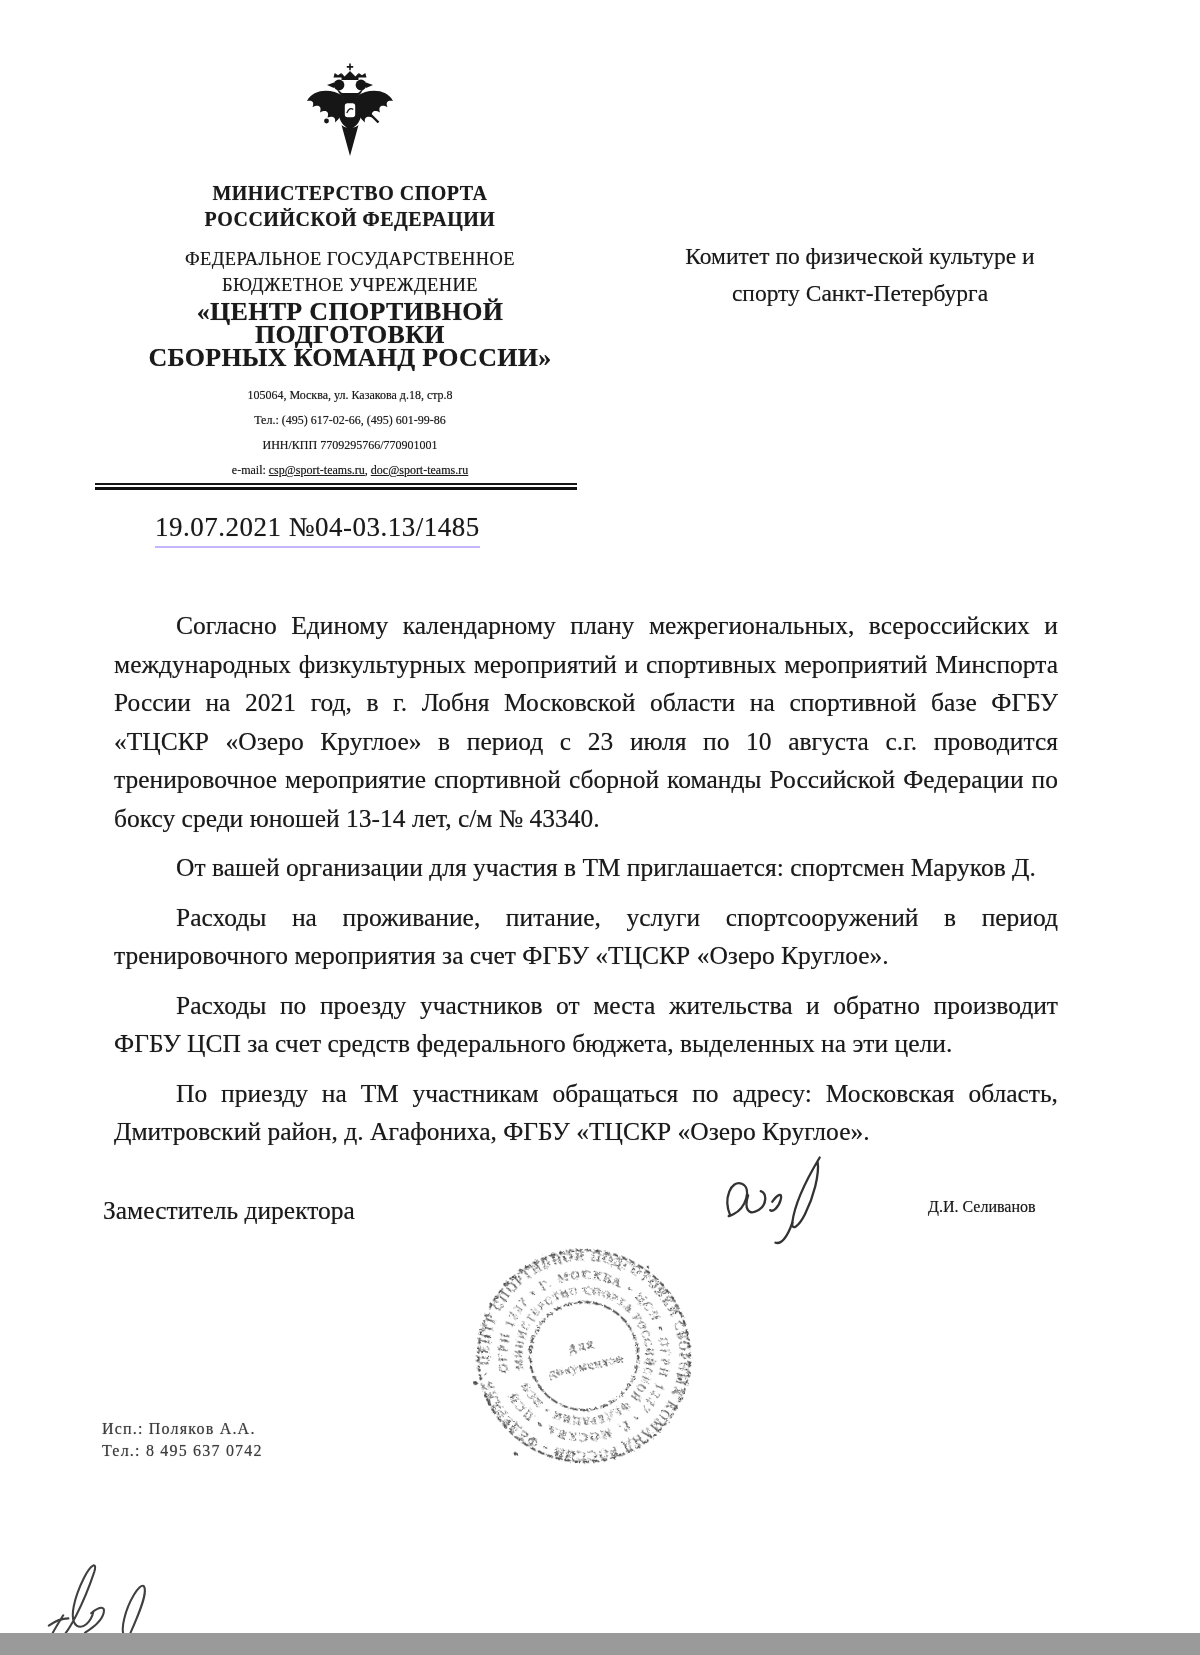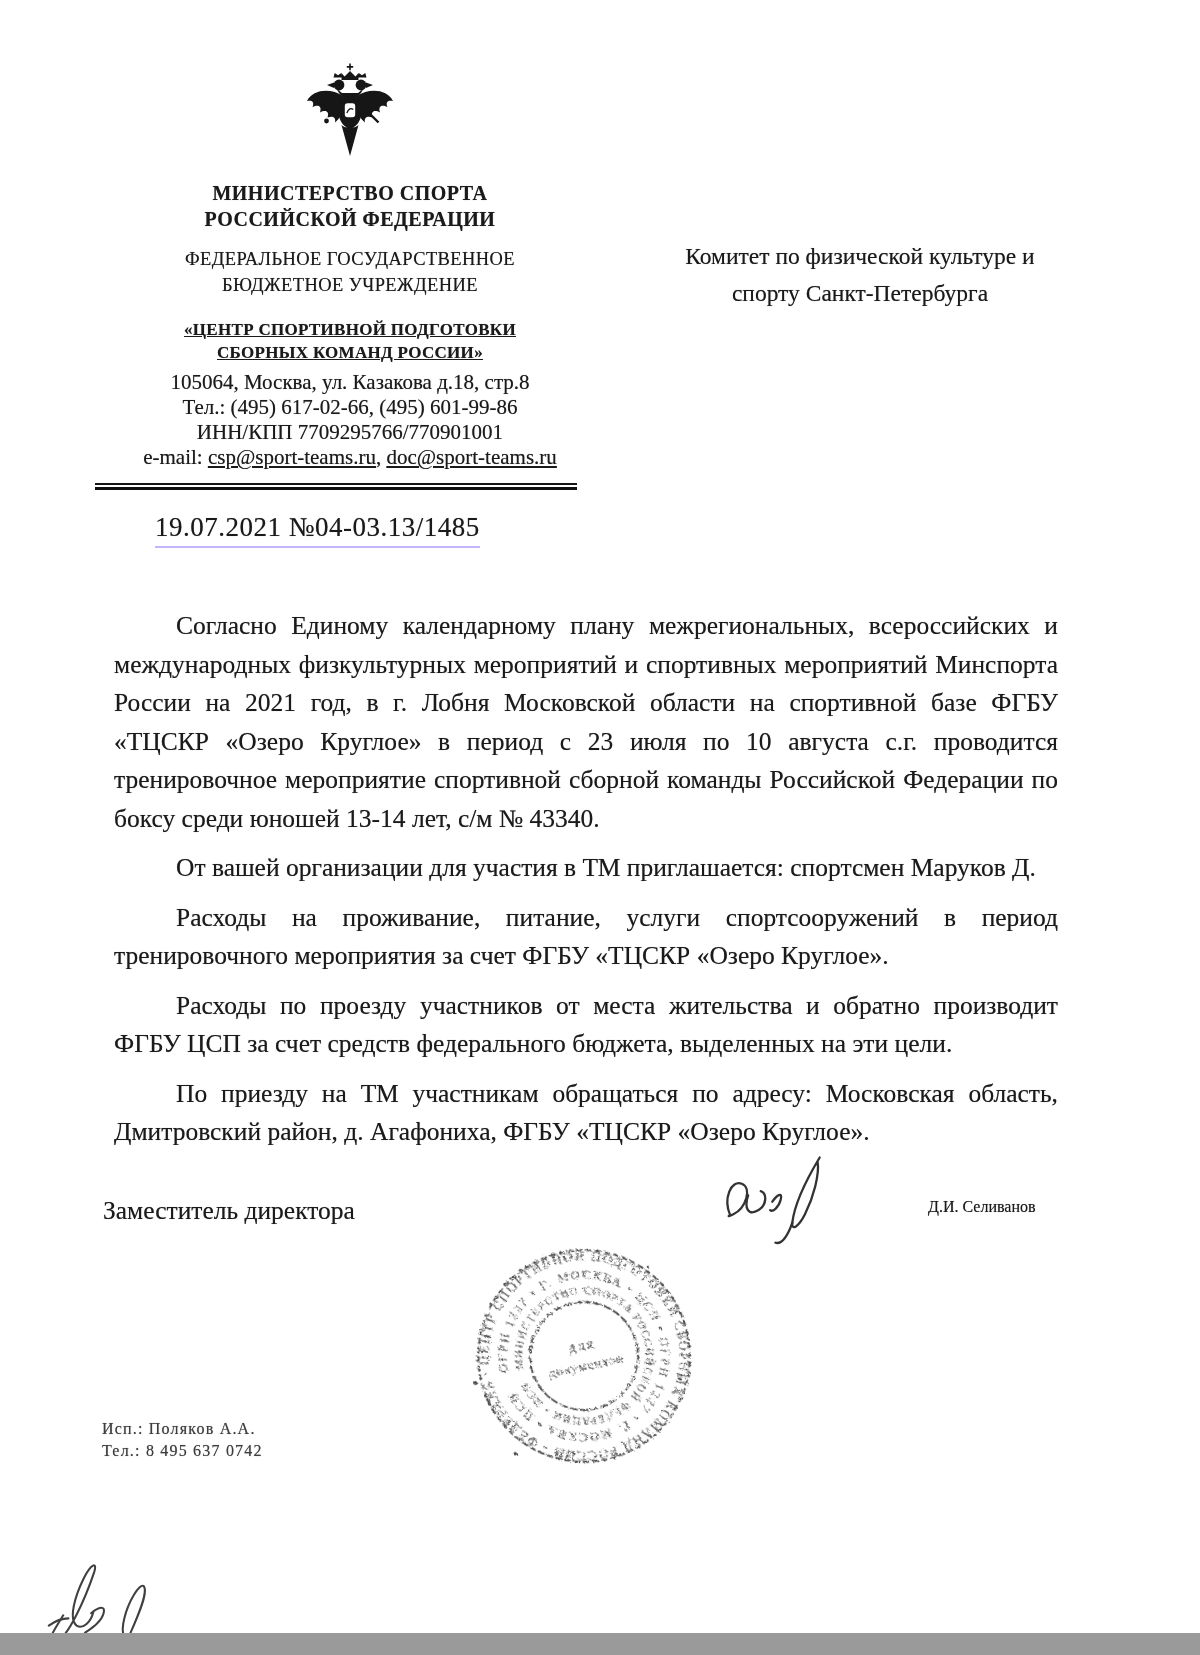--- a/index.html
+++ b/index.html
@@ -14,22 +14,22 @@
   }
   .page *{box-sizing:border-box;}
   .ink{ text-shadow:0 0 0.7px rgba(20,20,20,0.55); }
   .abs{ position:absolute; }
 
   
   .letterhead{ left:110px; top:60px; width:480px; text-align:center; }
   .emblem{ width:100px; height:114px; margin:0 auto; display:block; }
   .ministry{ margin-top:6px; font-weight:bold; font-size:20px; line-height:26px; letter-spacing:0.5px; }
   .orgtype{ margin-top:14px; font-size:18.5px; line-height:26px; letter-spacing:0.4px; }
-  .orgname{ margin-top:20px; font-weight:bold; font-size:17px; line-height:23px; letter-spacing:0.3px;text-decoration:underline; }
-  .address{ margin-top:6px; font-size:21px; line-height:25px; }
+  .orgname{ margin-top:2px; font-weight:bold; font-size:26px; line-height:23px; letter-spacing:0.3px; }
+  .address{ margin-top:14px; font-size:12px; line-height:25px; }
   .email-link{ text-decoration:underline; }
 
   
   .recipient{ left:640px; top:238px; width:440px; text-align:center; font-size:23.5px; line-height:37px; }
 
   
   .rule{ left:95px; top:483px; width:482px; height:7px;
          border-top:2px solid #151515; border-bottom:3px solid #101010; }
 
   

